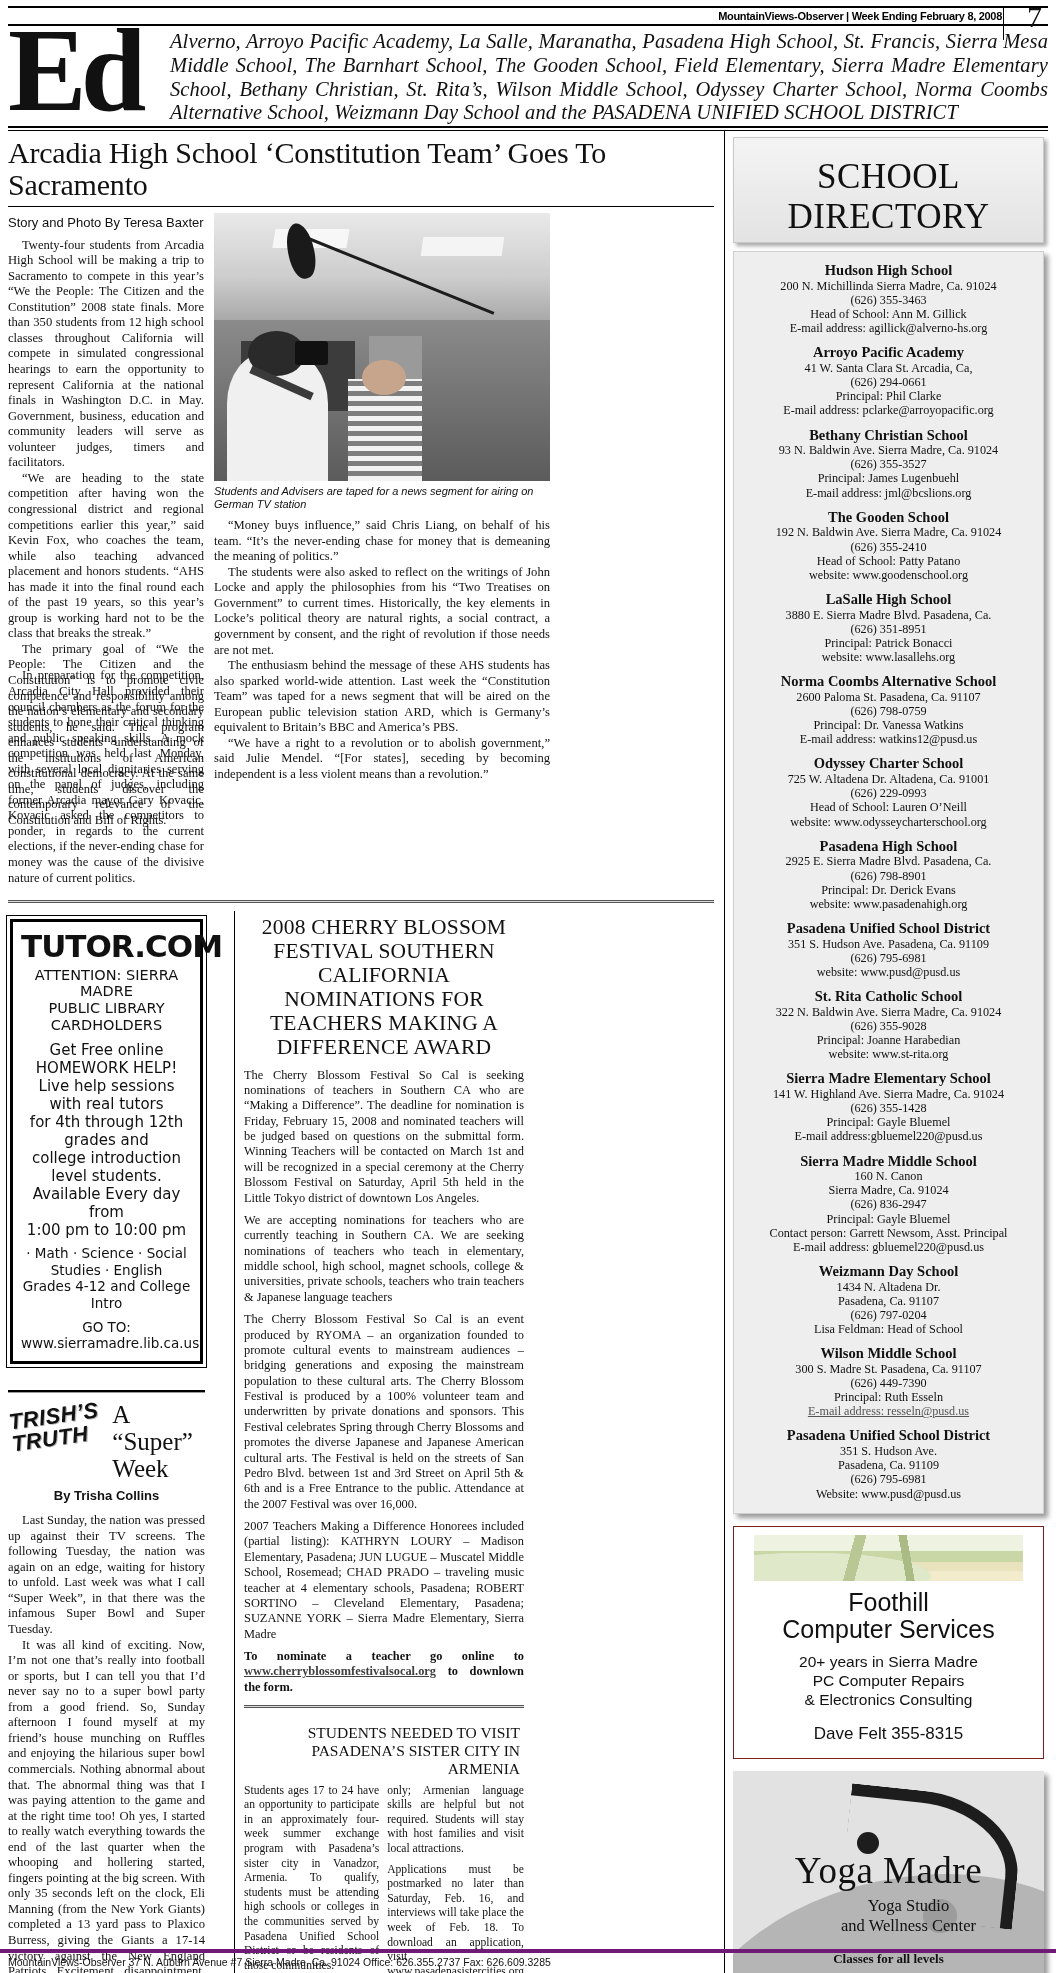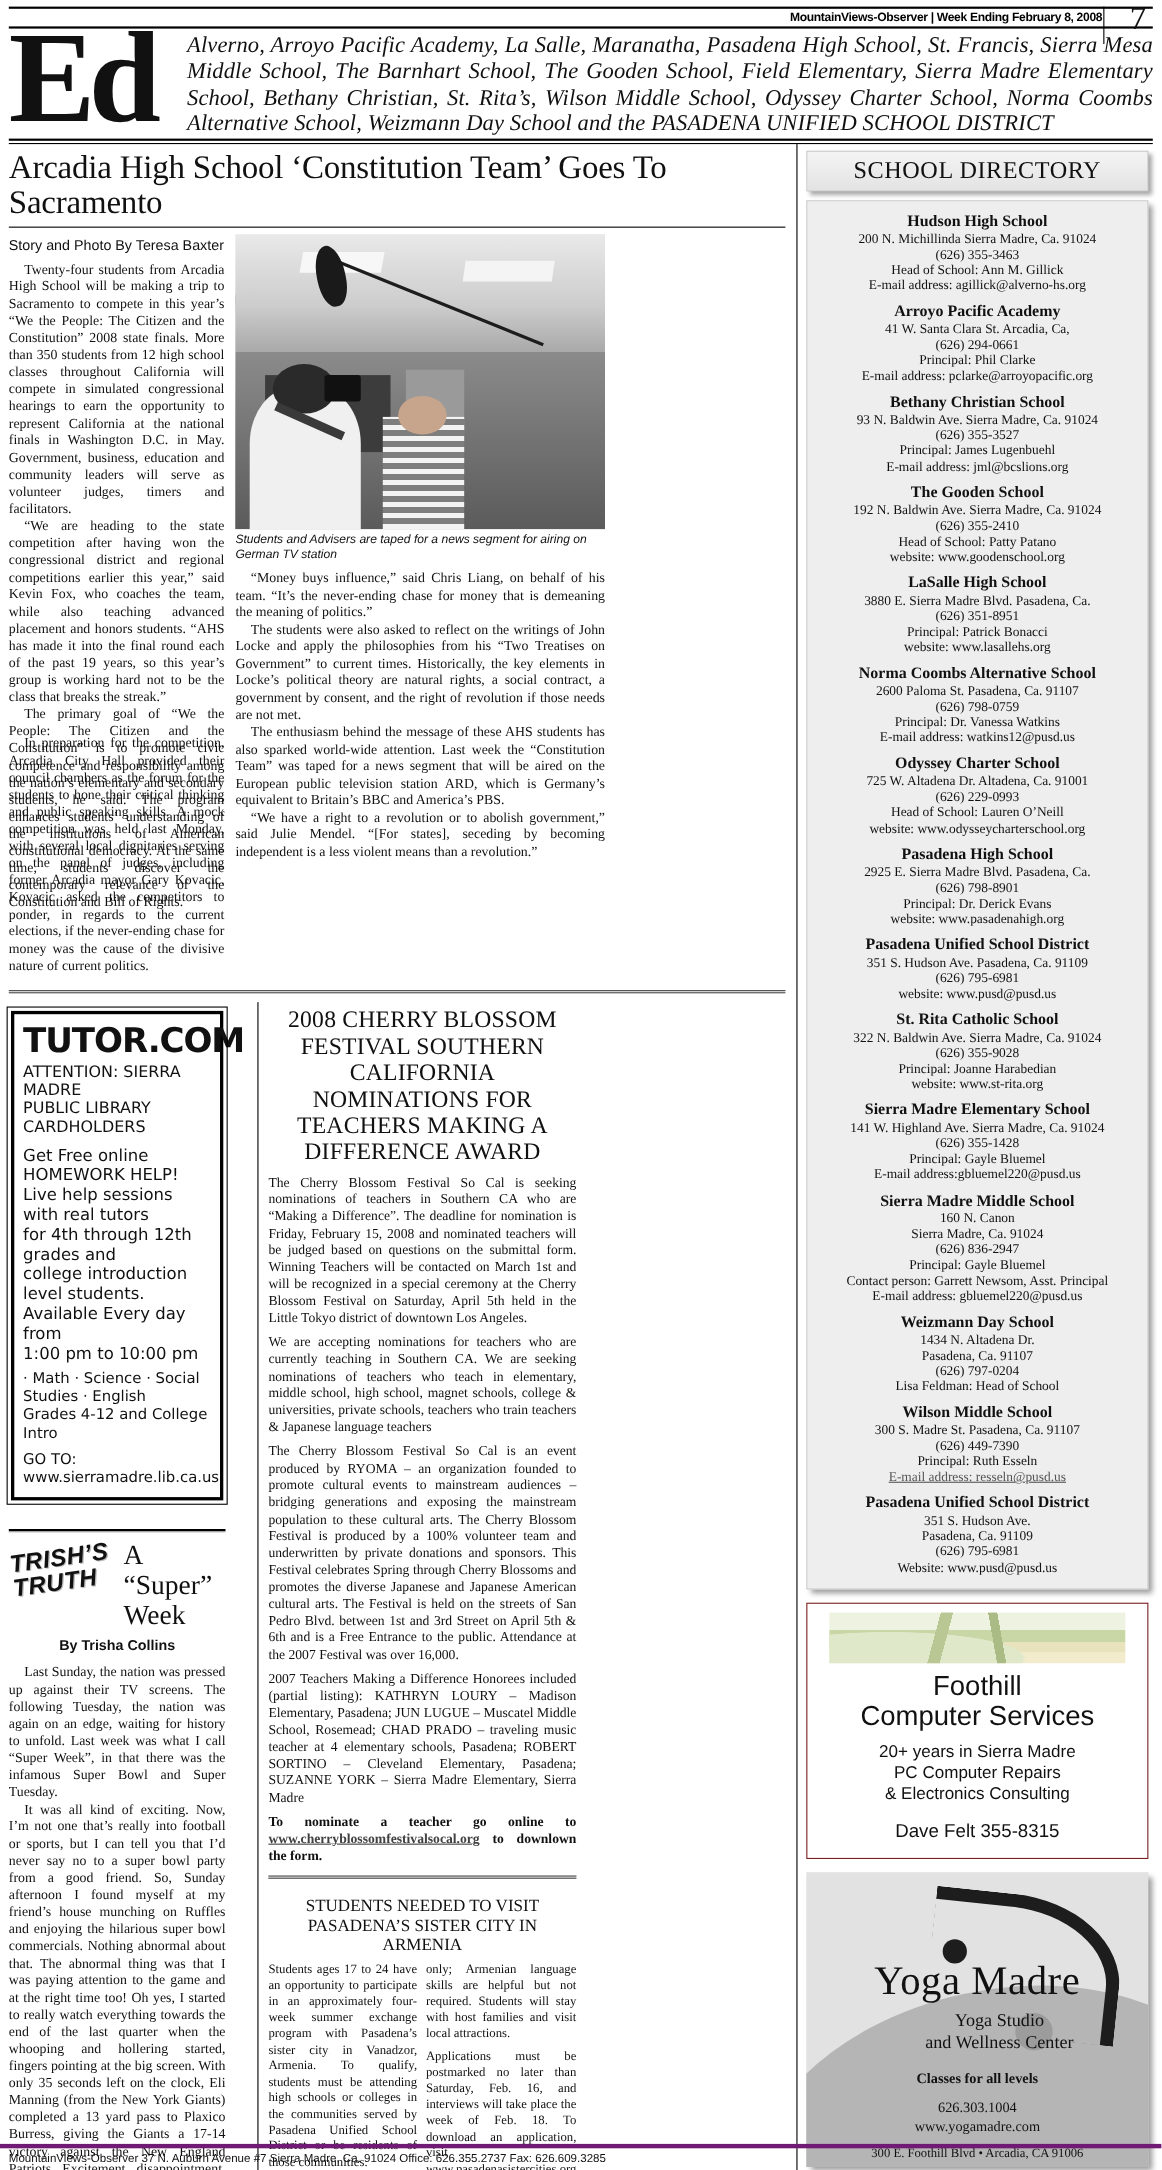--- a/index.html
+++ b/index.html
@@ -86,21 +86,21 @@
   .article-bottom { display:flex; gap:10px; }
   .ab-col { width:197px; }
 
   
   .sect-rule { border-top:3px double #555; margin:10px 0 8px 0; height:3px; background:#dcdcdc; }
 
   
   .tutor-ad {
     border:3px solid #000; outline:1px solid #000; outline-offset:3px;
     padding:8px 8px 10px 8px; margin:8px 2px 0 2px;
-    font-family:"DejaVu Sans", sans-serif; 
+    font-family:"DejaVu Sans", sans-serif; text-align:center;
   }
   .tutor-title { font-size:31px; font-weight:bold; letter-spacing:-1px; line-height:1.05; }
   .tutor-attn { font-size:14.5px; line-height:1.15; margin-top:4px; }
   .tutor-body { font-size:15px; line-height:1.2; margin-top:8px; }
   .tutor-sub { font-size:13.5px; line-height:1.22; margin-top:6px; }
   .tutor-goto { font-size:13.5px; margin-top:8px; }
 
   
   .trish-head { display:flex; align-items:flex-start; gap:6px; padding-top:6px; }
   .trish-logo {
@@ -116,30 +116,30 @@
   
   .cb-title {
     text-align:center; font-size:21.5px; line-height:1.12; padding:4px 6px 8px 6px;
     letter-spacing:0.2px;
   }
   .cb-body { font-size:12.4px; line-height:1.24; text-align:justify; }
   .cb-body p { margin:0 0 7px 0; }
   .bold { font-weight:bold; }
   .ulink { text-decoration:underline; color:#404040; }
 
-  .armenia-title { text-align:center; font-size:15.5px; line-height:1.15; padding:8px 4px 6px 4px; }
+  .armenia-title { text-align:right; font-size:15.5px; line-height:1.15; padding:8px 4px 6px 4px; }
   .armenia-cols { display:flex; gap:8px; font-size:11.6px; line-height:1.26; text-align:justify; }
   .armenia-cols > div { width:50%; }
   .armenia-cols p { margin:0 0 6px 0; }
 
   
   .dir-banner {
     background:linear-gradient(180deg,#f4f4f4,#e3e3e3);
     border:1px solid #c9c9c9; text-align:center;
-    font-size:22px; letter-spacing:0.5px; padding:4px 0 5px 0;
+    font-size:35px; letter-spacing:0.5px; padding:19px 0 5px 0;
     box-shadow:3px 3px 4px rgba(0,0,0,.35);
     margin:6px 4px 8px 2px;
   }
   .dir-box {
     background:#eeeeee; border:1px solid #cfcfcf;
     box-shadow:4px 4px 5px rgba(0,0,0,.4);
     padding:10px 8px 12px 8px; margin:0 4px 0 2px;
     text-align:center;
   }
   .school { margin-bottom:9px; }

